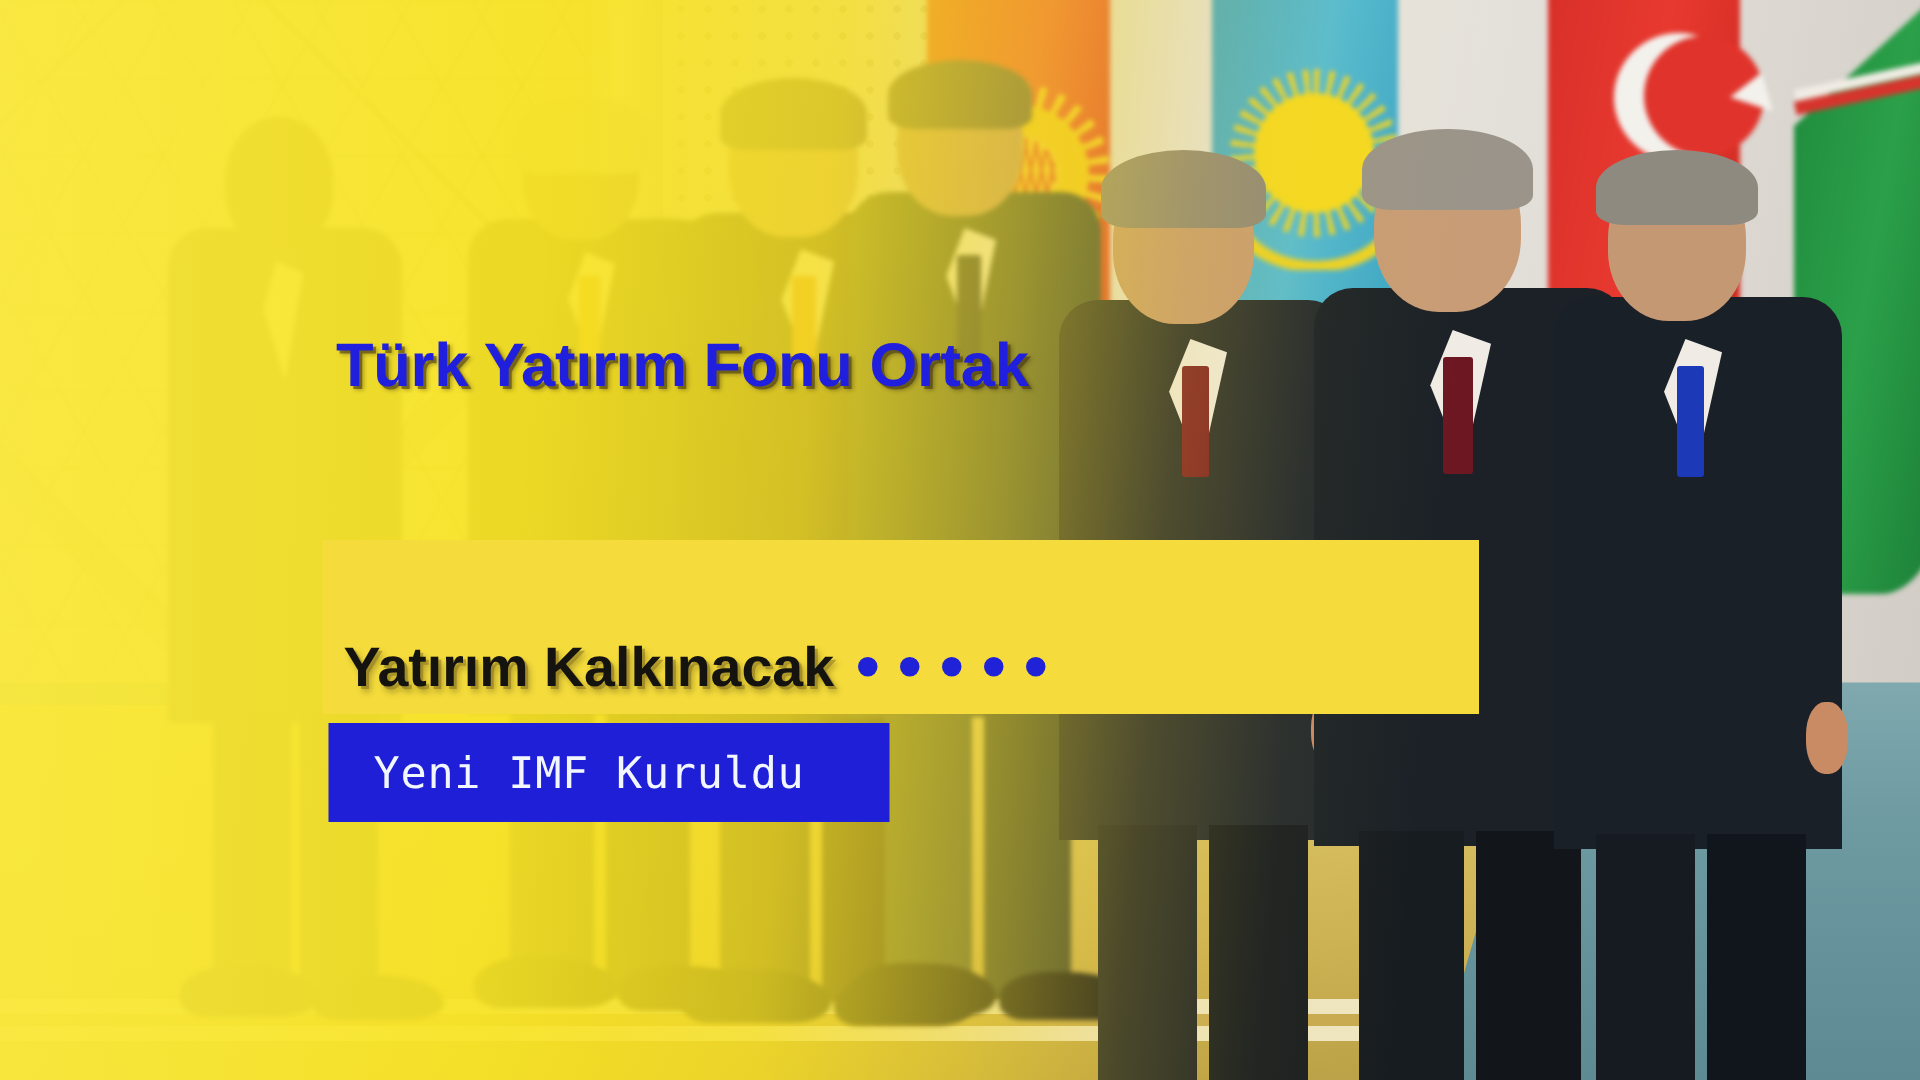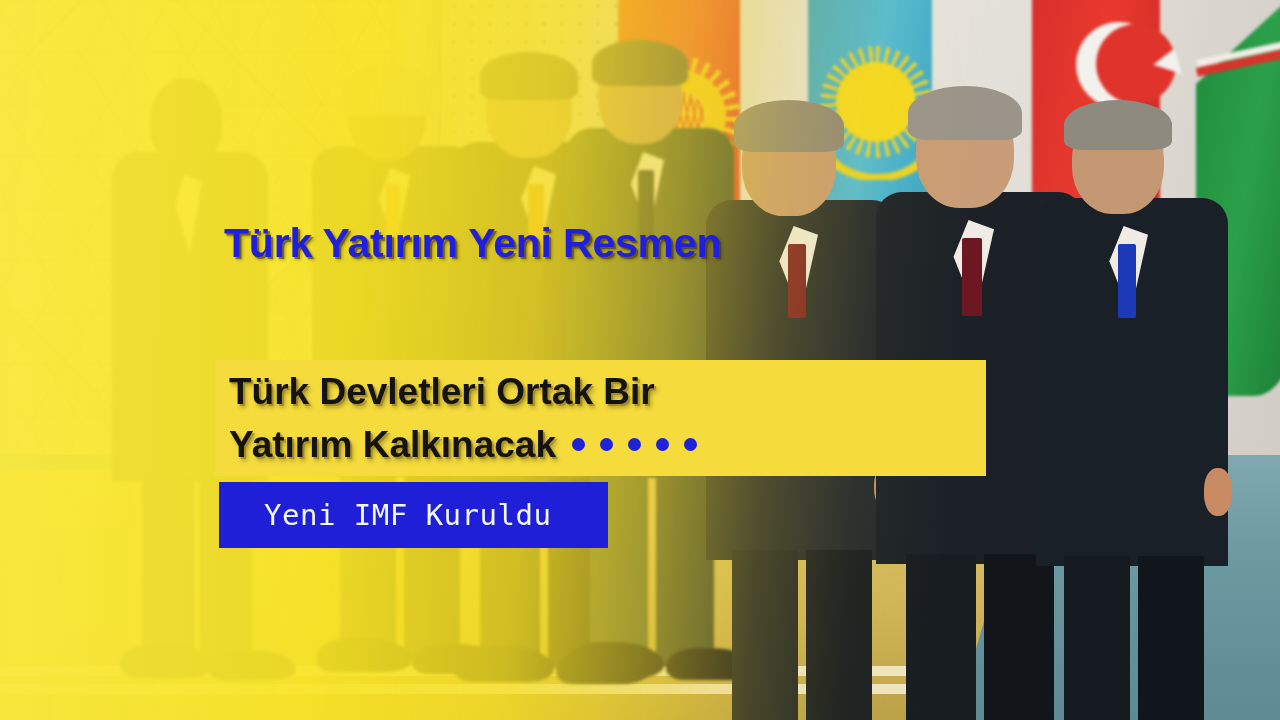--- a/index.html
+++ b/index.html
@@ -240,21 +240,21 @@
     position:absolute;left:14px;top:8px;width:750px;
     font-size:37px;line-height:47px;font-weight:bold;color:#14130f;
     text-shadow:2px 2px 0 rgba(120,100,30,.45),3px 4px 4px rgba(60,50,10,.35);
   }
   .dots{display:inline-block;margin-left:16px;vertical-align:6px;white-space:nowrap;}
   .dot{display:inline-block;width:13px;height:13px;border-radius:50%;background:#1f22d6;margin-right:15px;}
 
   #cta{
     position:absolute;left:219px;top:482px;width:374px;height:66px;
     background:#1f1fd8;
-    display:flex;align-items:center;padding-left:15px;
+    display:flex;align-items:center;
   }
   #ctaLabel{
     margin-left:30px;font-family:"DejaVu Sans Mono","Liberation Mono",monospace;
     font-size:29px;color:#f2f6ff;letter-spacing:.5px;
   }
 </style>
 </head>
 <body>
 
 <div id="stage">
@@ -371,26 +371,26 @@
     <div class="hand"></div>
     <div class="leg"></div>
     <div class="leg leg2"></div>
 
   </div>
 
   <div class="layer wash"></div>
   <div class="layer vignette"></div>
 
   <div id="headline">
-    <span>Türk Yatırım Yeni Resmen</span><br>
+    <span>Türk Yatırım Fonu Ortak</span><br>
   </div>
 
   <div id="subBox">
     <div id="subText">
-      <span>Türk Devletleri Ortak Bir</span><br>
+      <br>
       <span>Yatırım Kalkınacak</span><span class="dots" id="dots"><span class="dot" style="background: rgb(31, 34, 214);"></span><span class="dot" style="background: rgb(31, 34, 214);"></span><span class="dot" style="background: rgb(31, 34, 214);"></span><span class="dot" style="background: rgb(31, 34, 214);"></span><span class="dot" style="background: rgb(31, 34, 214);"></span></span>
     </div>
   </div>
 
   <div id="cta">
     <span id="ctaLabel">Yeni IMF Kuruldu</span>
   </div>
 
 </div>
 

